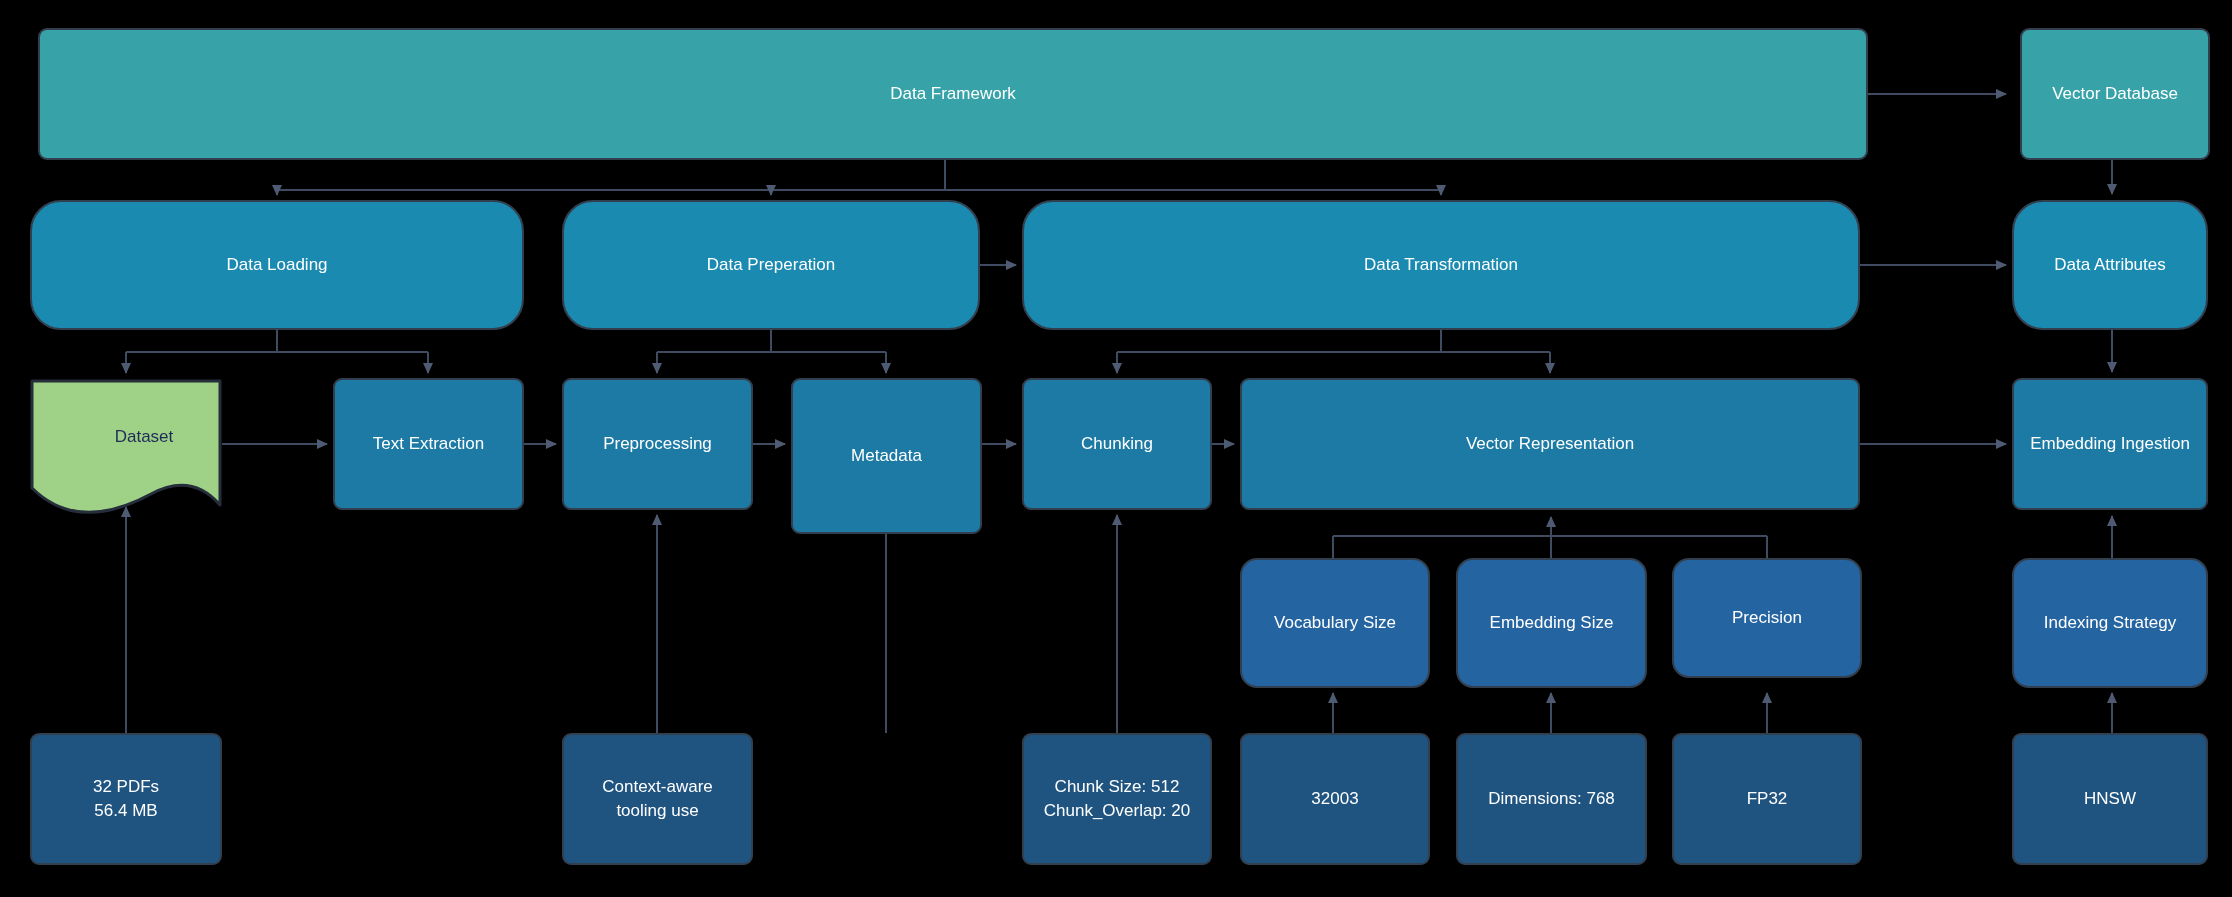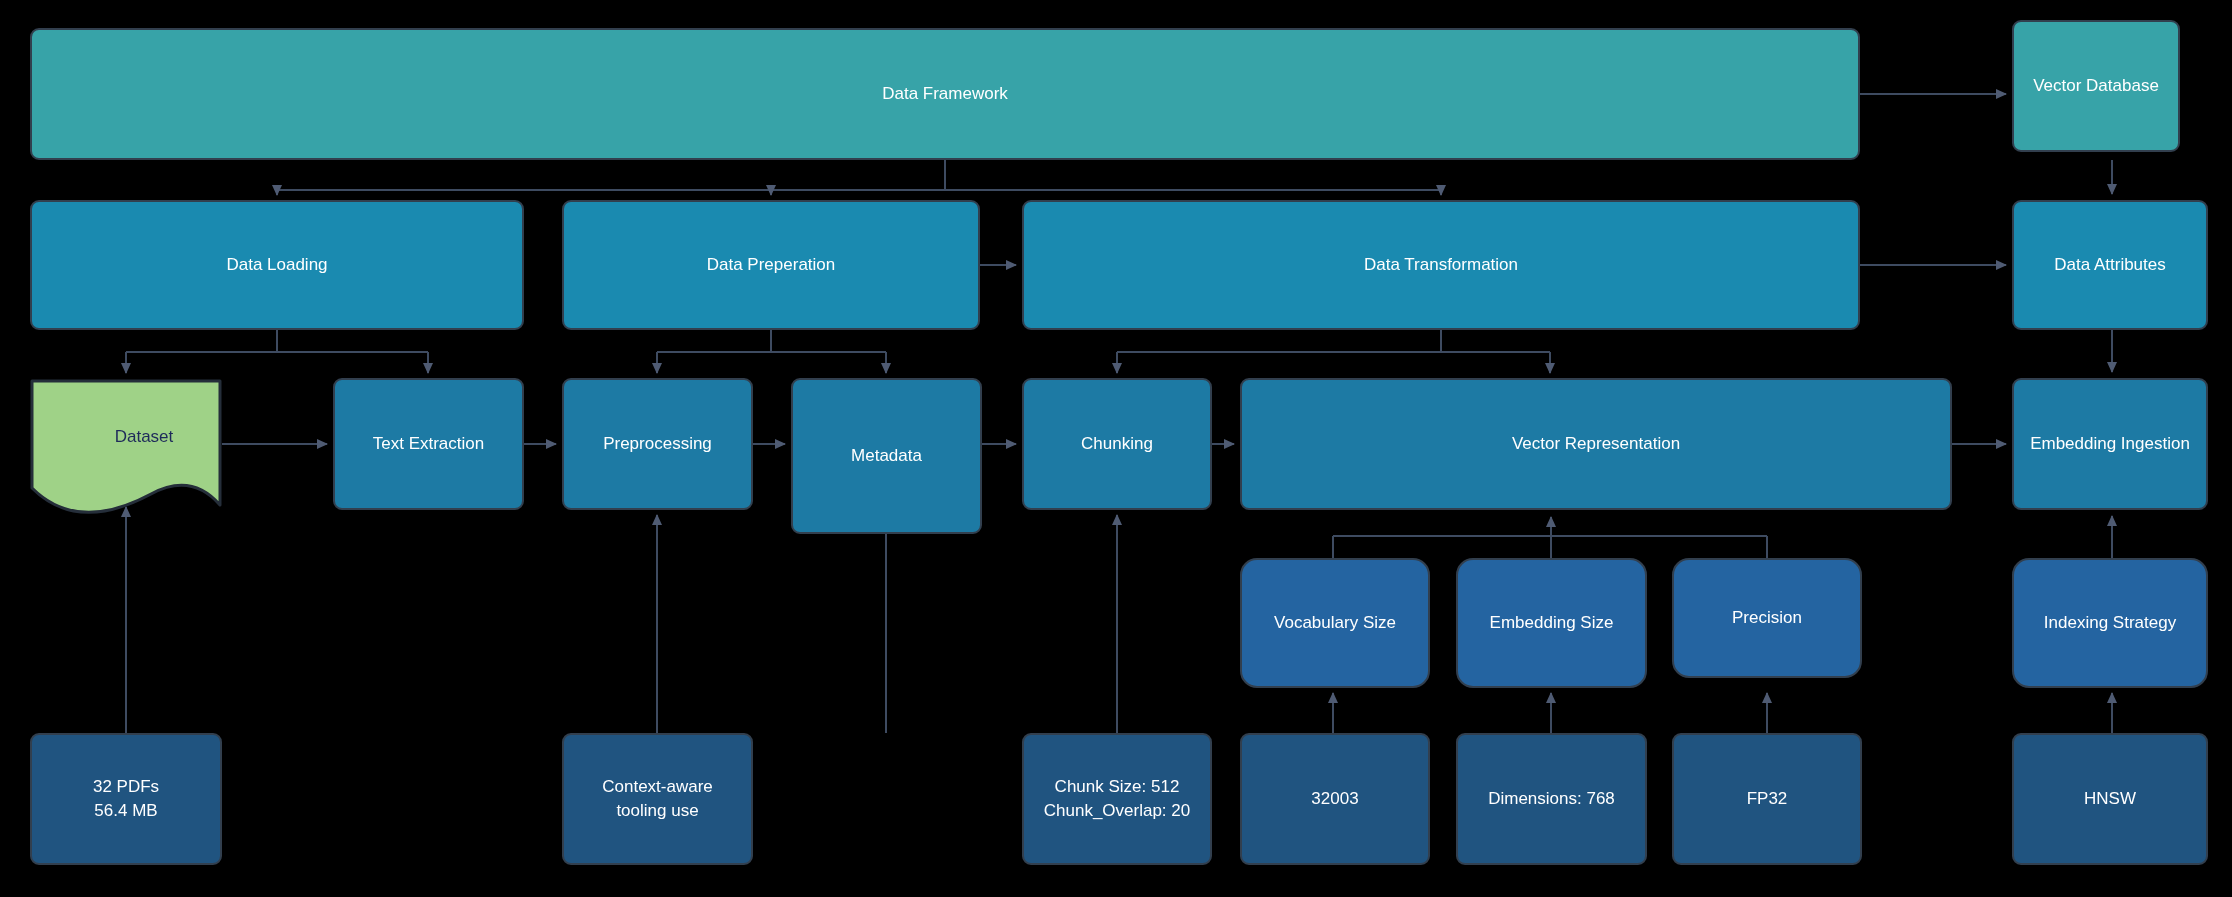--- a/index.html
+++ b/index.html
@@ -50,22 +50,22 @@
     border-radius: 9px;
     text-align: center;
   }
   .node .label {
     color: var(--label-text);
     font-size: 17px;
     line-height: 1.4;
     white-space: pre-line;
     padding: 0 8px;
   }
-  .tier-framework { background: var(--tier-framework); }
-  .tier-stage     { background: var(--tier-stage); }
+  .tier-framework { background: var(--tier-framework); margin-left: 8px; }
+  .tier-stage     { background: var(--tier-stage); border-radius: 31px; }
   .tier-step      { background: var(--tier-step); }
   .tier-parameter { background: var(--tier-parameter); border-radius: 17px; }
   .tier-value     { background: var(--tier-value); }
   .node.dataset-doc {
     background: transparent;
     border: none;
     border-radius: 0;
     padding-left: 36px;
   }
   .node.dataset-doc svg.doc-shape {
@@ -143,21 +143,21 @@
 
     <path class="edge" d="M1333,558 V536"></path>
     <path class="edge" d="M1767,558 V536"></path>
     <path class="edge" d="M1333,536 H1767"></path>
     <path class="edge" d="M1551,558 V517" marker-end="url(#arrowhead-marker)"></path>
   </svg>
 
   <div class="node tier-framework" style="left:30px;top:28px;width:1830px;height:132px">
     <span class="label">Data Framework</span>
   </div>
-  <div class="node tier-framework" style="left:2012px;top:20px;width:168px;height:132px">
+  <div class="node tier-framework" style="left:2012px;top:28px;width:190px;height:132px">
     <span class="label">Vector Database</span>
   </div>
 
   <div class="node tier-stage" style="left:30px;top:200px;width:494px;height:130px">
     <span class="label">Data Loading</span>
   </div>
   <div class="node tier-stage" style="left:562px;top:200px;width:418px;height:130px">
     <span class="label">Data Preperation</span>
   </div>
   <div class="node tier-stage" style="left:1022px;top:200px;width:838px;height:130px">
@@ -178,21 +178,21 @@
   </div>
   <div class="node tier-step" style="left:562px;top:378px;width:191px;height:132px">
     <span class="label">Preprocessing</span>
   </div>
   <div class="node tier-step" style="left:791px;top:378px;width:191px;height:156px">
     <span class="label">Metadata</span>
   </div>
   <div class="node tier-step" style="left:1022px;top:378px;width:190px;height:132px">
     <span class="label">Chunking</span>
   </div>
-  <div class="node tier-step" style="left:1240px;top:378px;width:712px;height:132px">
+  <div class="node tier-step" style="left:1240px;top:378px;width:620px;height:132px">
     <span class="label">Vector Representation</span>
   </div>
   <div class="node tier-step" style="left:2012px;top:378px;width:196px;height:132px">
     <span class="label">Embedding Ingestion</span>
   </div>
 
   <div class="node tier-parameter" style="left:1240px;top:558px;width:190px;height:130px">
     <span class="label">Vocabulary Size</span>
   </div>
   <div class="node tier-parameter" style="left:1456px;top:558px;width:191px;height:130px">

